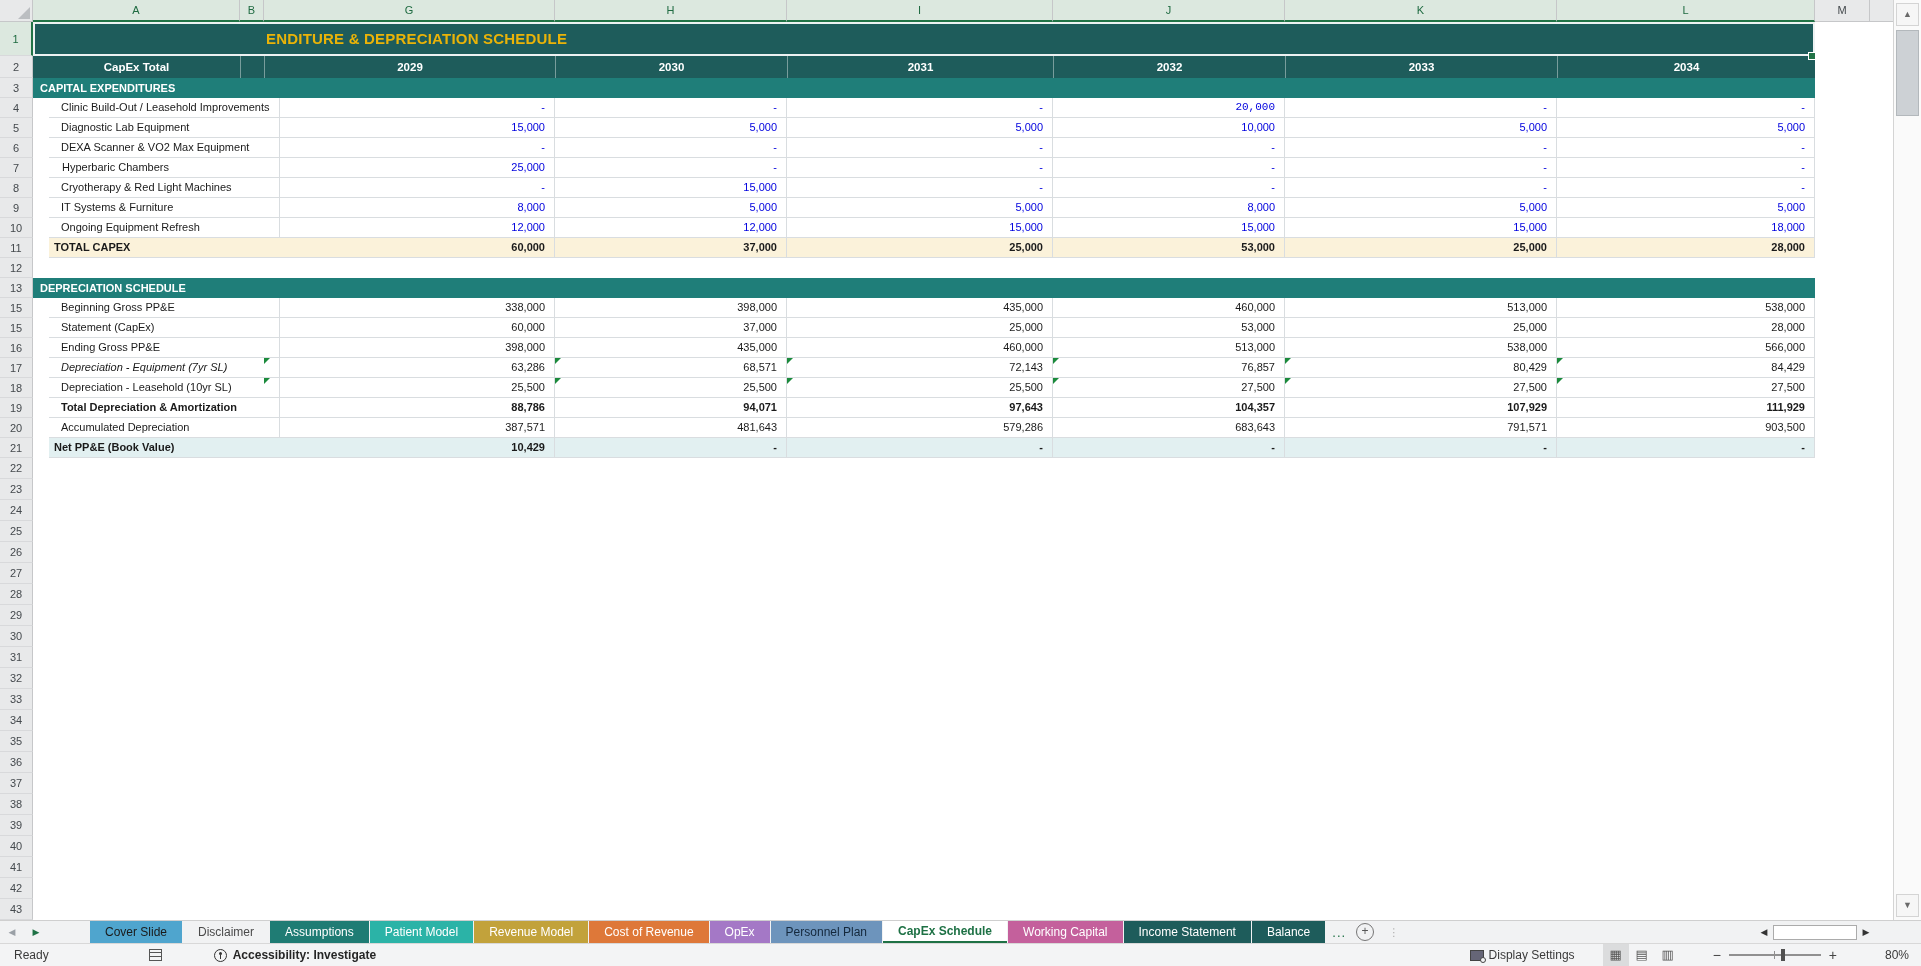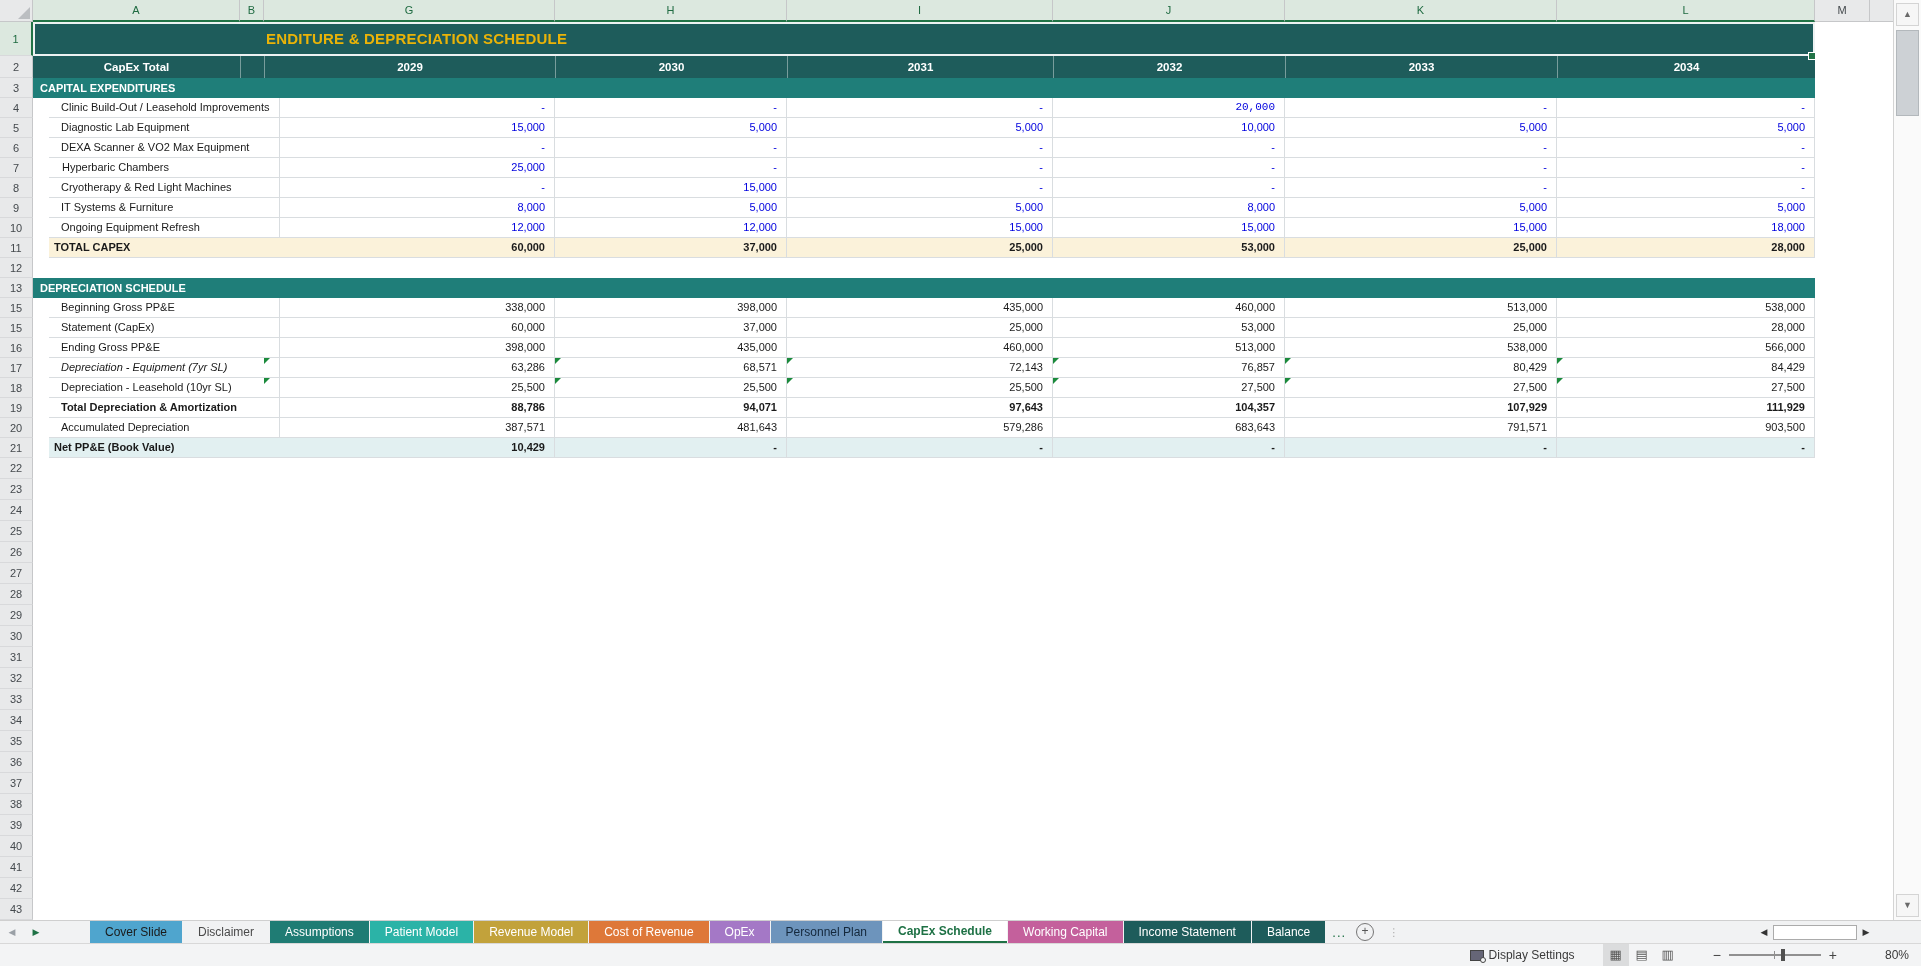--- a/index.html
+++ b/index.html
@@ -328,20 +328,26 @@
       <span id="tabdots">⋮</span>
     </div>
     <div id="hscroll">
       <span class="harr">◀</span>
       <span id="hthumb"></span>
       <span class="harr">▶</span>
     </div>
   </div>
 
   <div id="statusbar">
+    <div class="lft">
+      <span id="ready">Ready</span>
+      <span id="kbdicon"></span>
+      <span id="accicon"></span>
+      <span id="accessibility">Accessibility: Investigate</span>
+    </div>
     <div class="rgt">
       <span id="dispicon"></span>
       <span id="displabel">Display Settings</span>
       <div id="viewbtns">
         <span class="viewbtn on">▦</span>
         <span class="viewbtn">▤</span>
         <span class="viewbtn">▥</span>
       </div>
       <div id="zoomctl">
         <span id="zminus">−</span>

